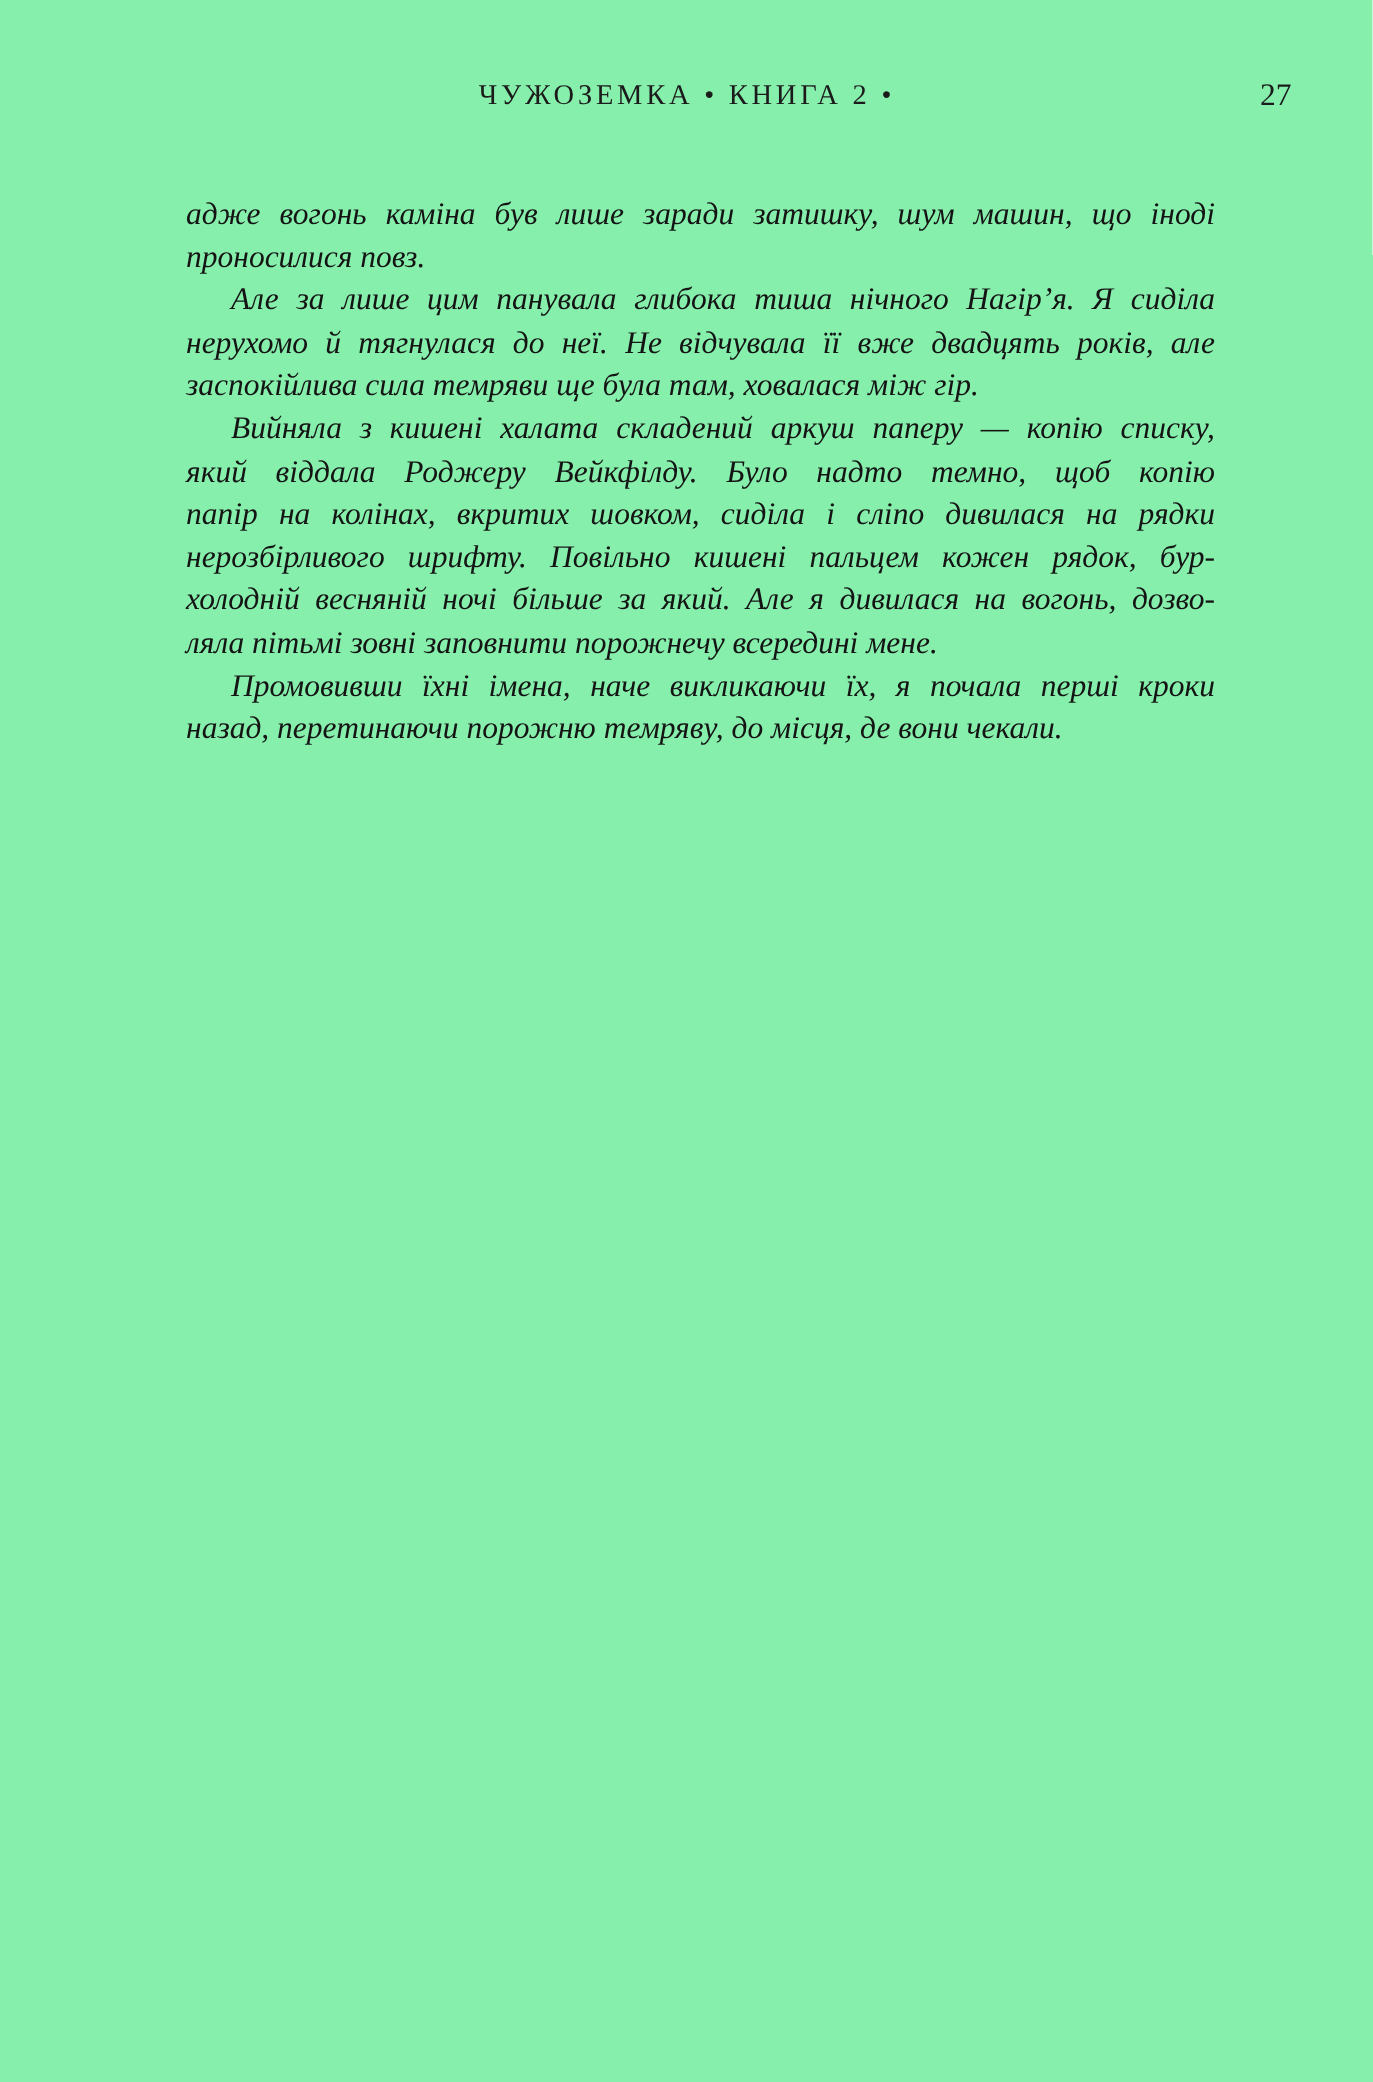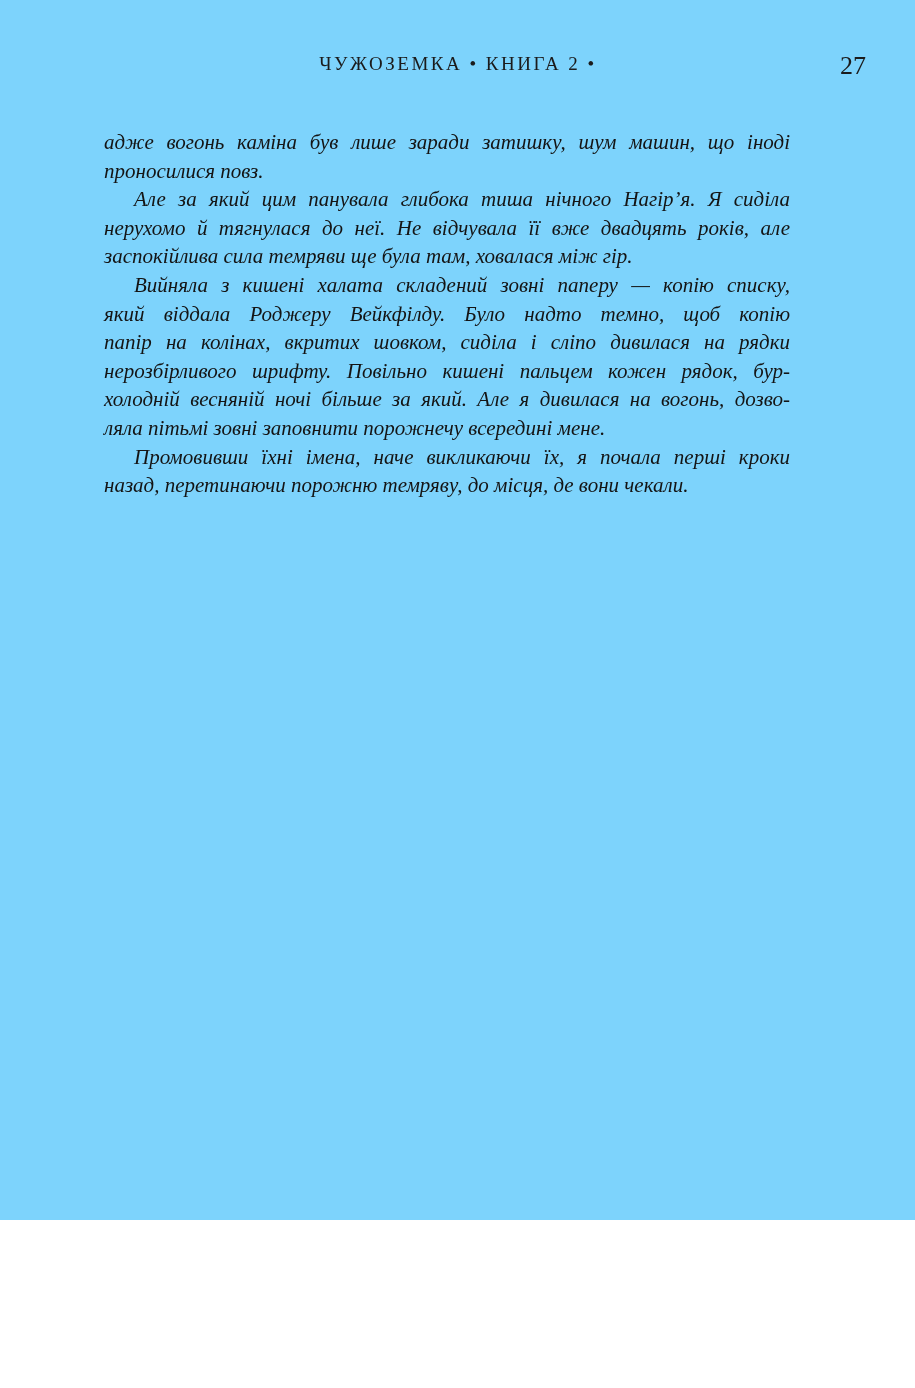--- a/index.html
+++ b/index.html
@@ -3,49 +3,49 @@
 <meta charset="utf-8">
 <style>
   html, body {
     margin: 0;
     padding: 0;
     background: #ffffff;
   }
   .page {
     position: relative;
     width: 915px;
-    height: 1220px;
-    background: #7dd3fc;
+    height: 1388px;
+    background: #86efac;
     overflow: hidden;
     font-family: "Liberation Serif", serif;
     color: #1b1b1b;
   }
   .running-head {
     position: absolute;
     top: 53px;
     left: 115px;
     width: 686px;
     text-align: center;
     font-size: 19px;
     letter-spacing: 2.5px;
     font-style: normal;
     white-space: nowrap;
     color: #1b1b1b;
   }
   .page-number {
     position: absolute;
     top: 51px;
     left: 840px;
-    font-size: 26px;
+    font-size: 21px;
     color: #1b1b1b;
   }
   .body-text {
     position: absolute;
     top: 128px;
-    left: 104px;
+    left: 124px;
     width: 686px;
     font-style: italic;
     font-size: 21px;
     color: #141414;
   }
   .paragraph {
     margin: 0;
     padding: 0;
   }
   .line {
@@ -72,27 +72,27 @@
   <div class="page-number">27</div>
 
   <div class="body-text">
 
     <div class="paragraph">
       <div class="line">адже вогонь каміна був лише заради затишку, шум машин, що іноді</div>
       <div class="line last">проносилися повз.</div>
     </div>
 
     <div class="paragraph">
-      <div class="line indent">Але за який цим панувала глибока тиша нічного Нагір’я. Я сиділа</div>
+      <div class="line indent">Але за лише цим панувала глибока тиша нічного Нагір’я. Я сиділа</div>
       <div class="line">нерухомо й тягнулася до неї. Не відчувала її вже двадцять років, але</div>
       <div class="line last">заспокійлива сила темряви ще була там, ховалася між гір.</div>
     </div>
 
     <div class="paragraph">
-      <div class="line indent">Вийняла з кишені халата складений зовні паперу — копію списку,</div>
+      <div class="line indent">Вийняла з кишені халата складений аркуш паперу — копію списку,</div>
       <div class="line">який віддала Роджеру Вейкфілду. Було надто темно, щоб копію</div>
       <div class="line">папір на колінах, вкритих шовком, сиділа і сліпо дивилася на рядки</div>
       <div class="line">нерозбірливого шрифту. Повільно кишені пальцем кожен рядок, бур-</div>
       <div class="line">холодній весняній ночі більше за який. Але я дивилася на вогонь, дозво-</div>
       <div class="line last">ляла пітьмі зовні заповнити порожнечу всередині мене.</div>
     </div>
 
     <div class="paragraph">
       <div class="line indent">Промовивши їхні імена, наче викликаючи їх, я почала перші кроки</div>
       <div class="line last">назад, перетинаючи порожню темряву, до місця, де вони чекали.</div>

